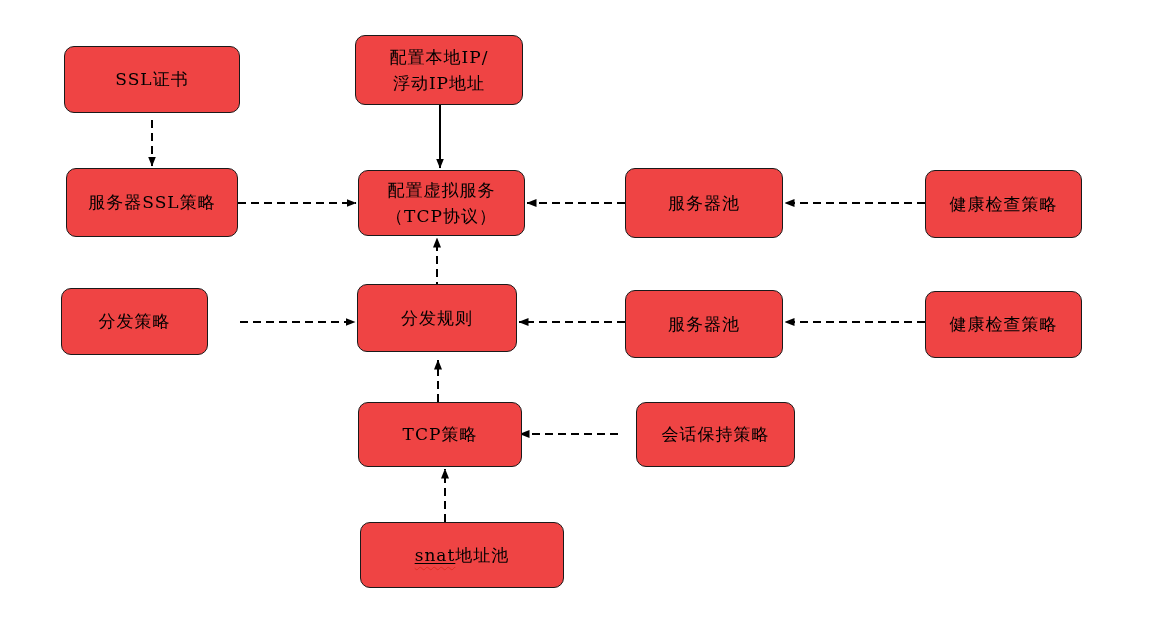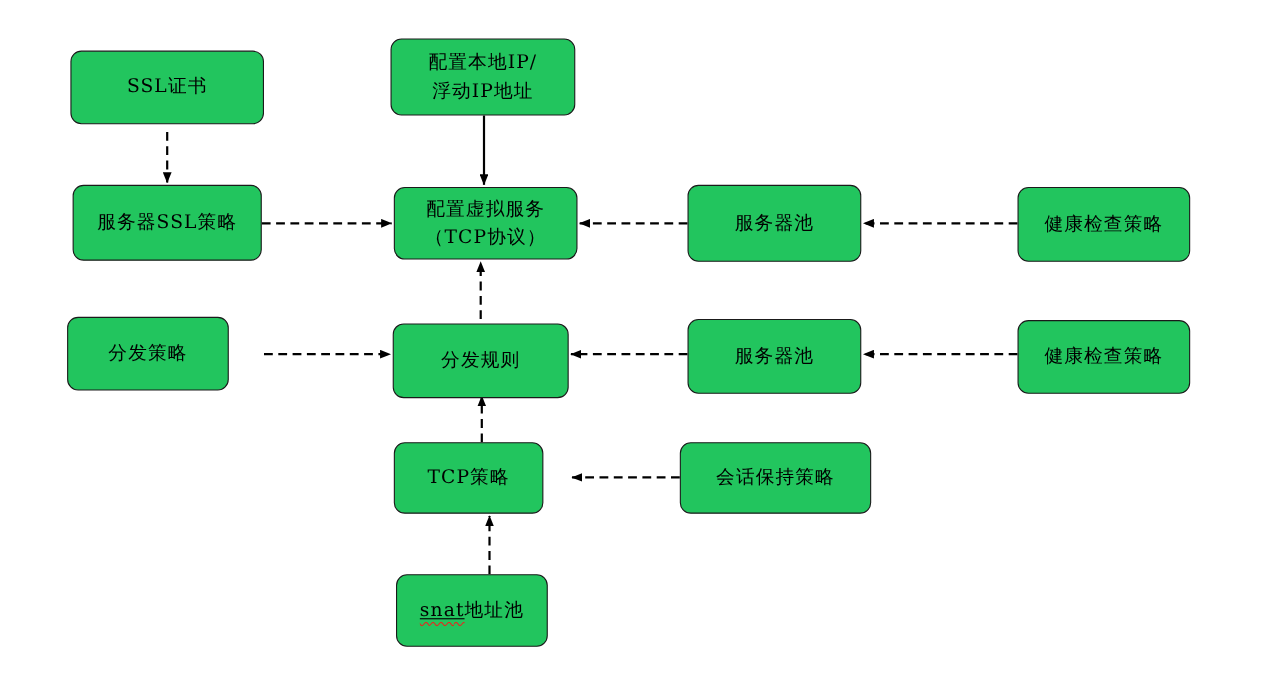--- a/index.html
+++ b/index.html
@@ -21,21 +21,21 @@
     stroke-width: 2;
     stroke-dasharray: 8 5;
   }
   svg.edges line.solid {
     stroke: #000000;
     stroke-width: 2;
   }
   .node {
     position: absolute;
     box-sizing: border-box;
-    background: #22c55e;
+    background: #ef4444;
     border: 1.5px solid #1a1a1a;
     border-radius: 10px;
     display: flex;
     align-items: center;
     justify-content: center;
     text-align: center;
   }
   .lbl {
     font-size: 17px;
     line-height: 1.55;
@@ -103,37 +103,37 @@
   </div>
 
   <div class="node" style="left:925px;top:170px;width:157px;height:68px">
     <span class="lbl">健康检查策略</span>
   </div>
 
   <div class="node" style="left:61px;top:288px;width:147px;height:67px">
     <span class="lbl">分发策略</span>
   </div>
 
-  <div class="node" style="left:357px;top:294px;width:160px;height:68px">
+  <div class="node" style="left:357px;top:284px;width:160px;height:68px">
     <span class="lbl">分发规则</span>
   </div>
 
   <div class="node" style="left:625px;top:290px;width:158px;height:68px">
     <span class="lbl">服务器池</span>
   </div>
 
   <div class="node" style="left:925px;top:291px;width:157px;height:67px">
     <span class="lbl">健康检查策略</span>
   </div>
 
-  <div class="node" style="left:358px;top:402px;width:136px;height:65px">
+  <div class="node" style="left:358px;top:402px;width:164px;height:65px">
     <span class="lbl">TCP策略</span>
   </div>
 
-  <div class="node" style="left:618px;top:402px;width:174px;height:65px">
+  <div class="node" style="left:636px;top:402px;width:159px;height:65px">
     <span class="lbl">会话保持策略</span>
   </div>
 
-  <div class="node" style="left:360px;top:522px;width:138px;height:66px">
+  <div class="node" style="left:360px;top:522px;width:204px;height:66px">
     <span class="lbl"><span class="snat-wavy"><span class="snat-black-underline">snat</span></span><span>地址池</span></span>
   </div>
 
 </div>
 
 </body></html>

